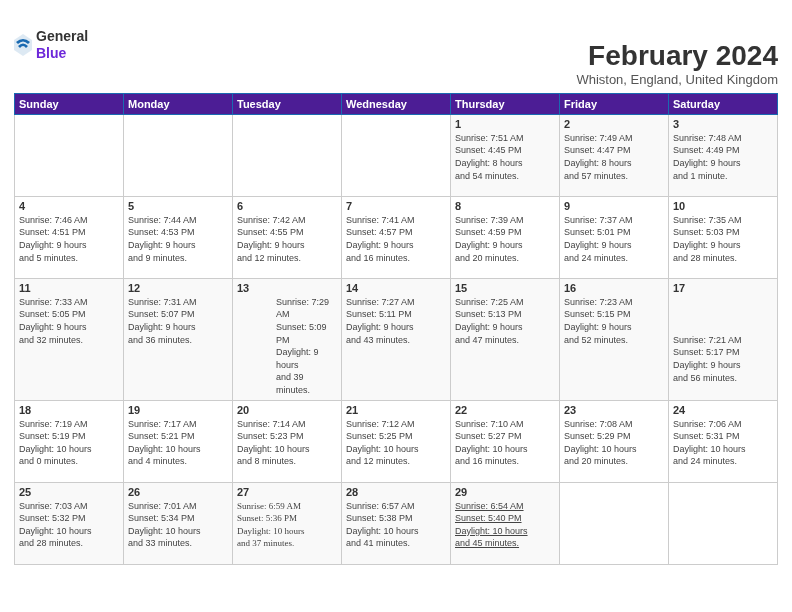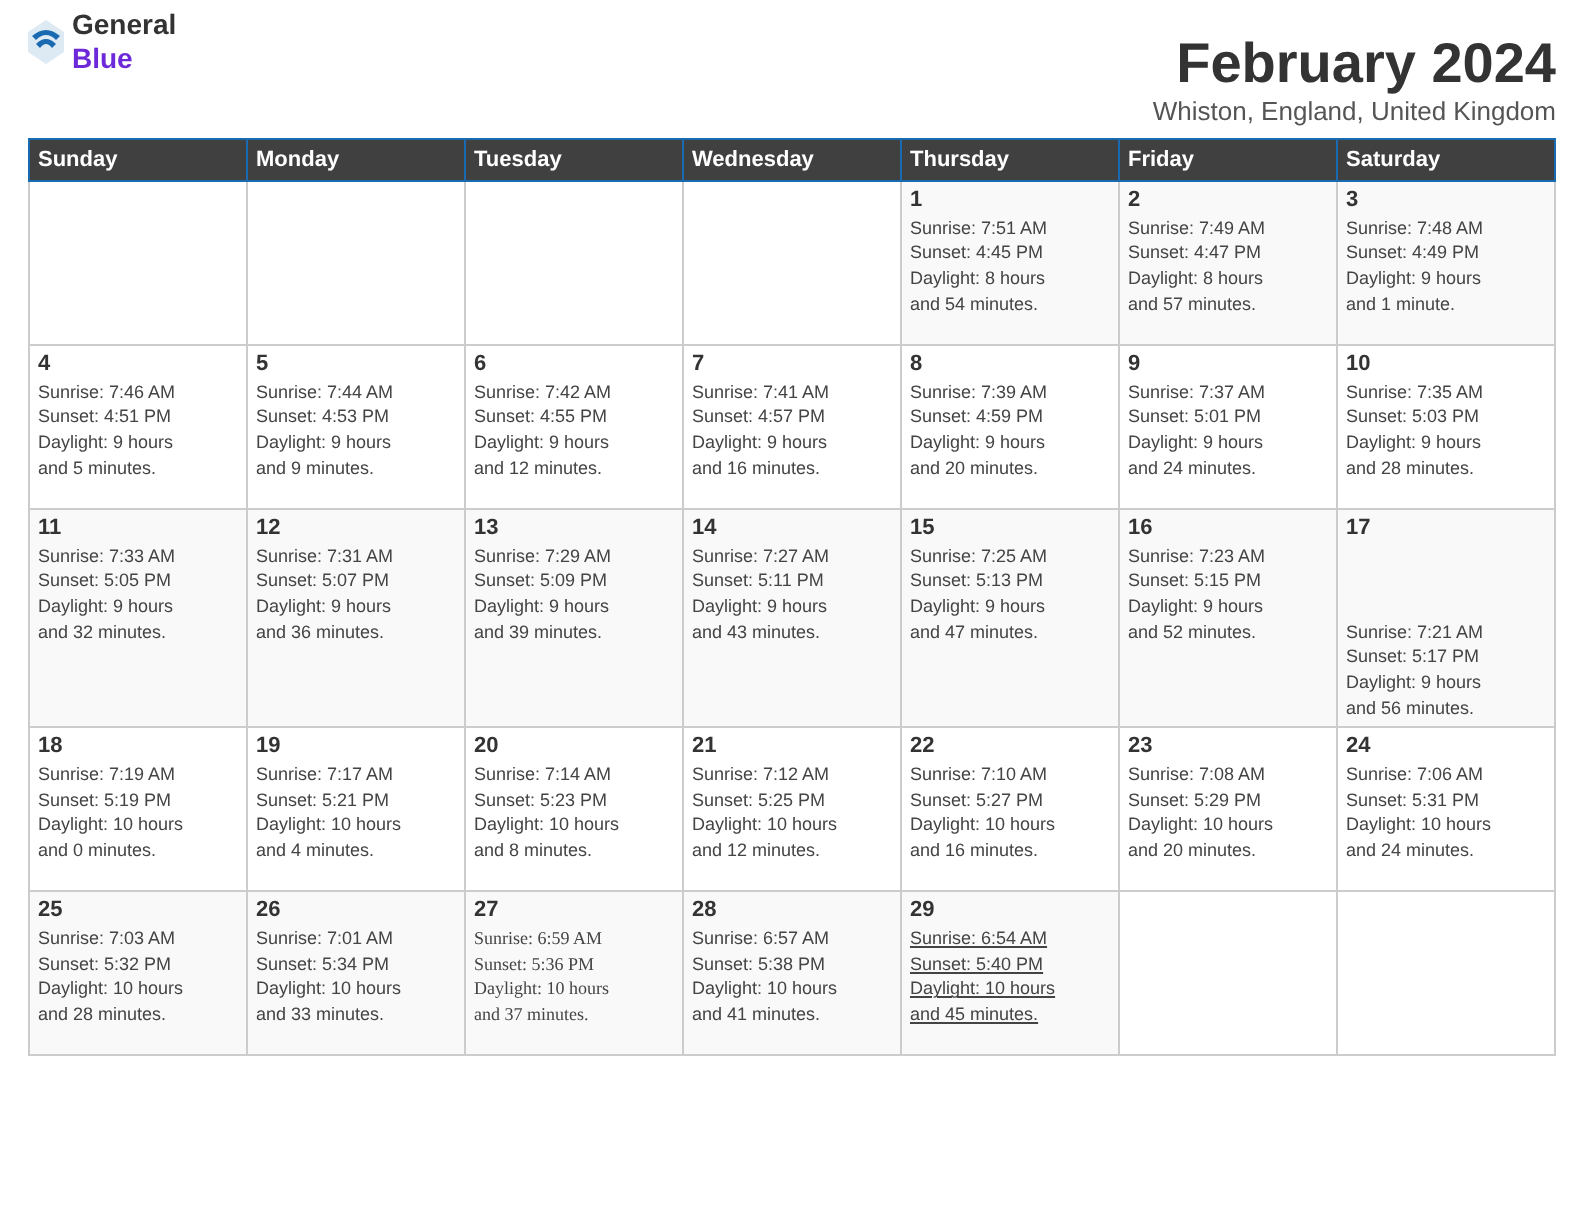--- a/index.html
+++ b/index.html
@@ -6,21 +6,21 @@
     body {
       font-family: Arial, sans-serif;
       background: #fff;
       width: 792px;
       height: 612px;
       overflow: hidden;
     }
     .page {
       width: 792px;
       height: 612px;
-      padding: 4px 14px;
+      padding: 28px 14px;
     }
     .header {
       display: flex;
       justify-content: space-between;
       align-items: flex-start;
       margin-bottom: 6px;
     }
     .logo {
       display: flex;
       align-items: center;
@@ -50,21 +50,21 @@
     .calendar-subtitle {
       font-size: 13px;
       color: #555;
     }
     .calendar {
       width: 100%;
       border-collapse: collapse;
       table-layout: fixed;
     }
     .calendar thead th {
-      background-color: #404040;
+      background-color: #4c1d95;
       color: #fff;
       font-size: 11px;
       font-weight: bold;
       padding: 4px 4px;
       border: 1px solid #1a6ab1;
       text-align: left;
     }
     .calendar tbody td {
       border: 1px solid #ccc;
       vertical-align: top;
@@ -219,21 +219,21 @@
           </td>
           <td>
             <span class="day-number">12</span>
             <div class="day-info" style="white-space: pre-line;">Sunrise: 7:31 AM
 Sunset: 5:07 PM
 Daylight: 9 hours
 and 36 minutes.</div>
           </td>
           <td>
             <span class="day-number">13</span>
-            <div class="day-info" style="white-space: pre-line;">Sunrise: 7:29 AM
+            <div class="day-info" style="white-space: pre-line; margin-left: 39px;">Sunrise: 7:29 AM
 Sunset: 5:09 PM
 Daylight: 9 hours
 and 39 minutes.</div>
           </td>
           <td>
             <span class="day-number">14</span>
             <div class="day-info" style="white-space: pre-line;">Sunrise: 7:27 AM
 Sunset: 5:11 PM
 Daylight: 9 hours
 and 43 minutes.</div>

